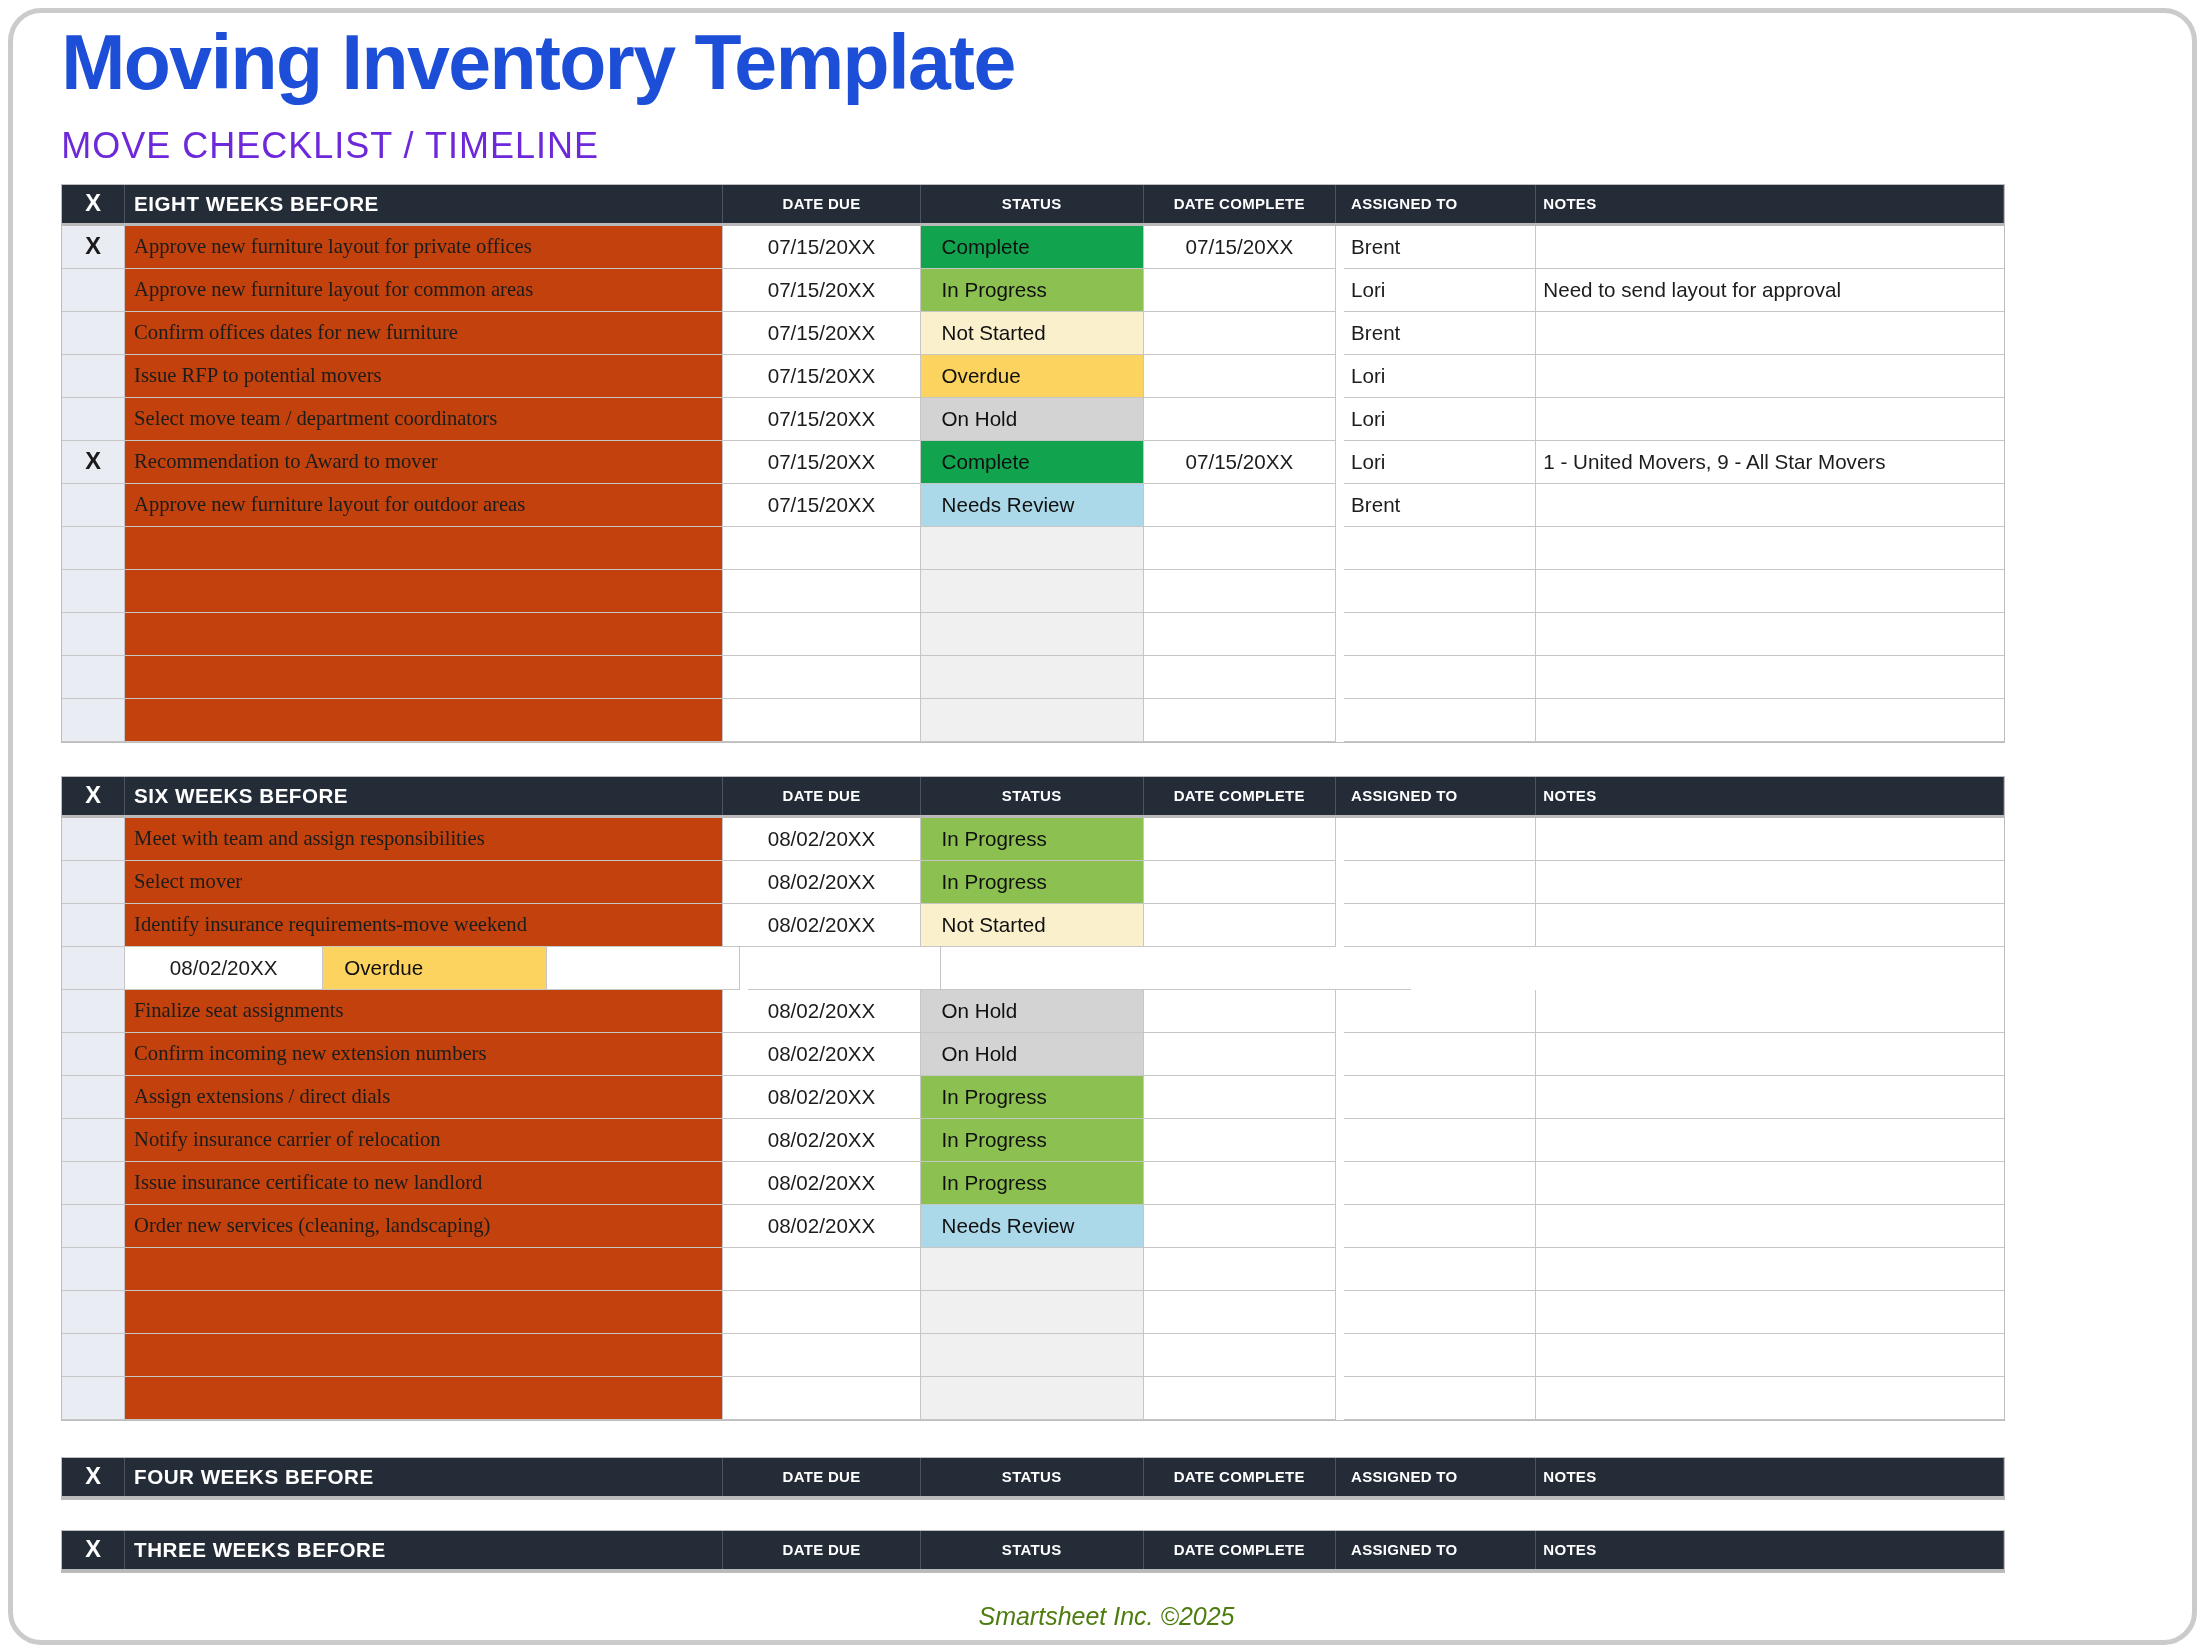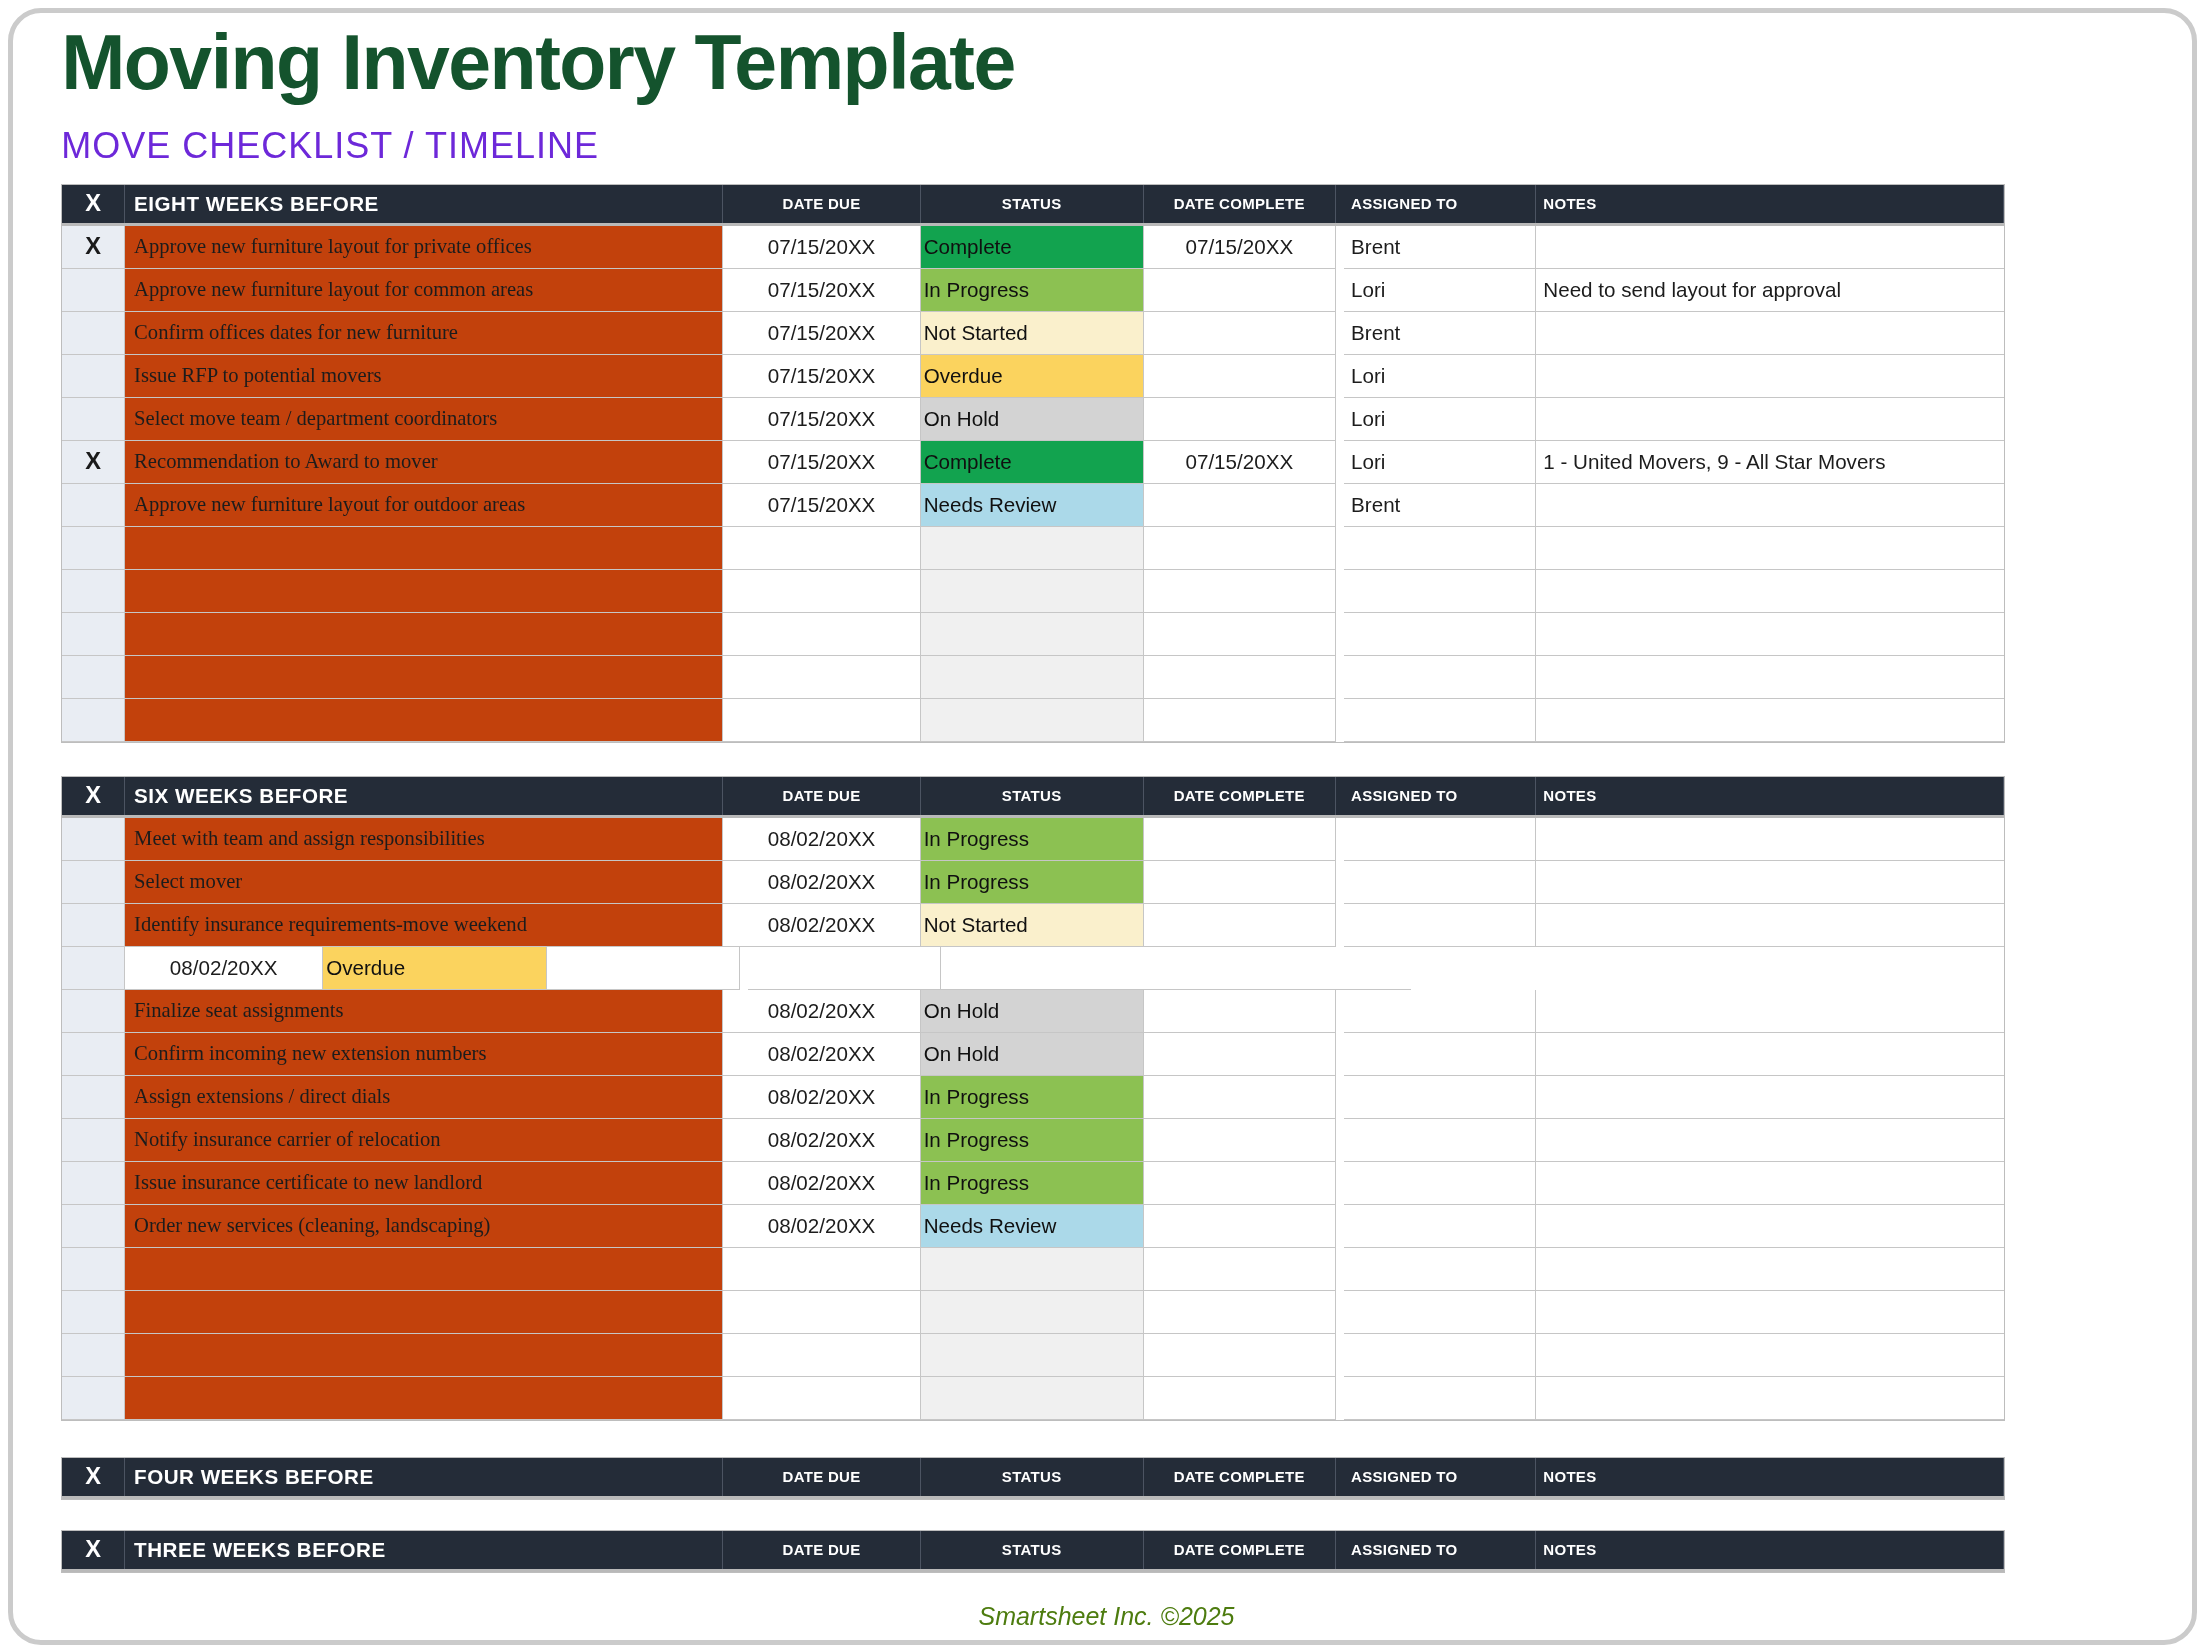--- a/index.html
+++ b/index.html
@@ -7,21 +7,21 @@
   body { font-family: "Liberation Sans", "DejaVu Sans", sans-serif; position: relative; }
 
   .card {
     position: absolute; left: 8.2px; top: 8.2px; right: 8.2px; bottom: 8.2px;
     background: #ffffff; border: 5.1px solid #cbcbcb; border-radius: 33px;
     overflow: hidden;
   }
   .content { padding: 9.2px 0 0 48px; }
 
   .title {
-    font-size: 77px; font-weight: 700; color: #14532d;
+    font-size: 77px; font-weight: 700; color: #1d4ed8;
     letter-spacing: -1.5px; line-height: 1.05;
   }
   .subtitle {
     margin-top: 22.6px; font-size: 36px; font-weight: 400; color: #6d28d9;
     letter-spacing: 1px; line-height: 1.1;
   }
 
   #tables { margin-top: 18.5px; }
   .tbl {
     width: 1944px; border: 1.5px solid #bdbdbd; background: #ffffff;
@@ -35,21 +35,21 @@
 
   .cell {
     height: 100%; display: flex; align-items: center;
     border-right: 1.5px solid #c6c6c6; border-bottom: 1.5px solid #c6c6c6;
     font-size: 20.6px; color: #1c1c1c; overflow: hidden; white-space: nowrap;
   }
   .t-row.head .cell { border-right: 1.5px solid #4c5462; border-bottom: none; color: #ffffff; }
   .c-x     { width: 63px; justify-content: center; }
   .c-task  { width: 601px; padding-left: 9.2px; }
   .c-due   { width: 198px; justify-content: center; }
-  .c-status{ width: 224px; padding-left: 3px; }
+  .c-status{ width: 224px; padding-left: 21px; }
   .c-comp  { width: 193px; justify-content: center; }
   .c-asgn  { width: 193px; padding-left: 7.2px; margin-left: 8px; }
   .c-notes { width: 470px; padding-left: 7.2px; border-right: none; }
 
   .hx   { font-size: 23.6px; font-weight: 700; }
   .hsec { font-size: 20.6px; font-weight: 700; letter-spacing: 0.5px; }
   .hcol { font-size: 15px; font-weight: 700; letter-spacing: 0.3px; }
   .t-row.head .c-due, .t-row.head .c-status, .t-row.head .c-comp { padding-left: 0; justify-content: center; }
 
   .xmark { background: #E9EDF3; font-size: 23.6px; font-weight: 700; color: #1a1a1a; }

